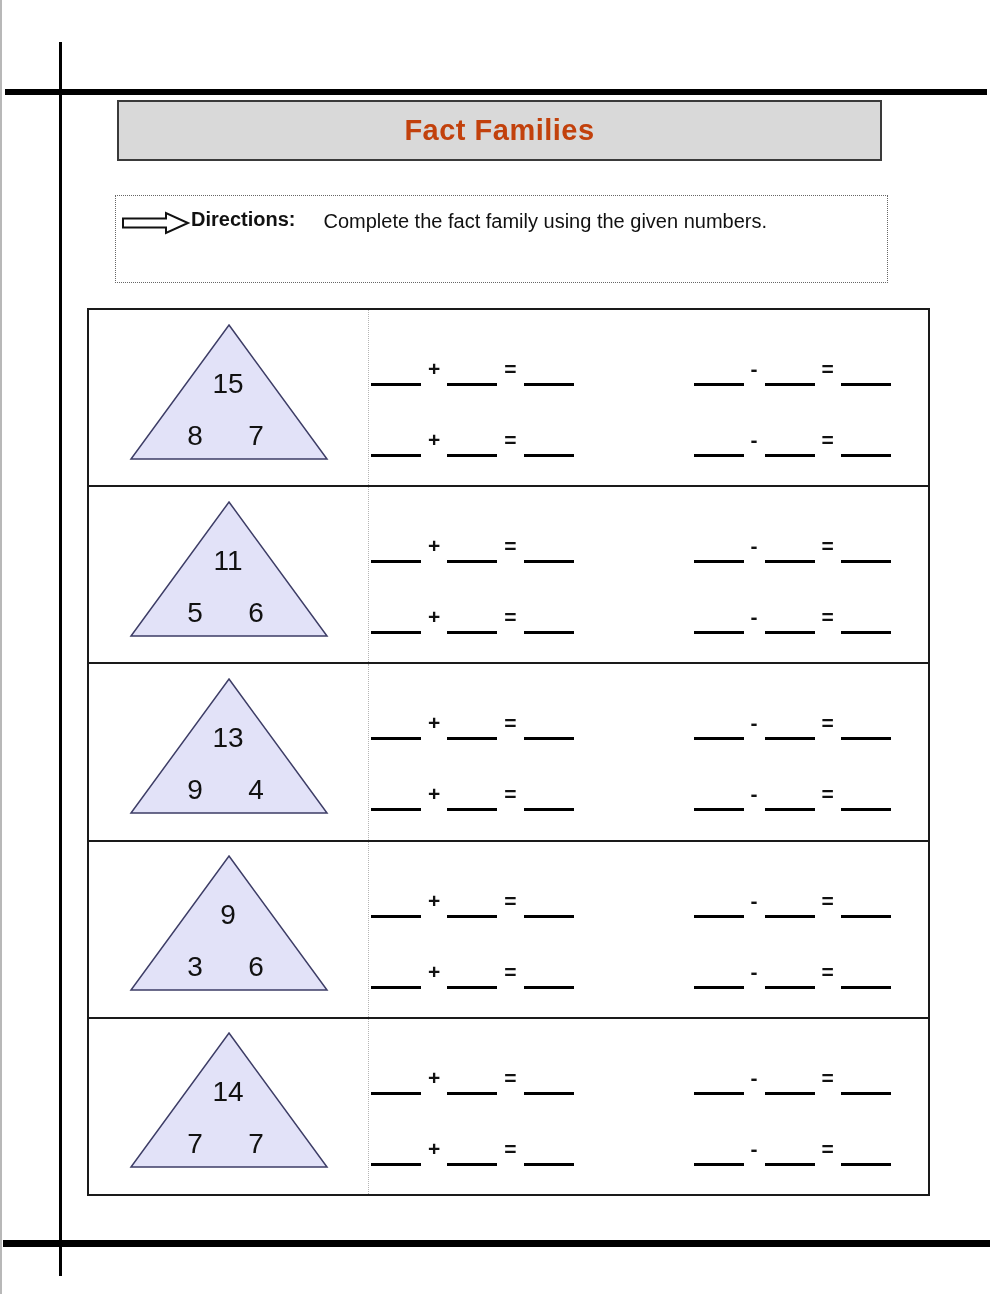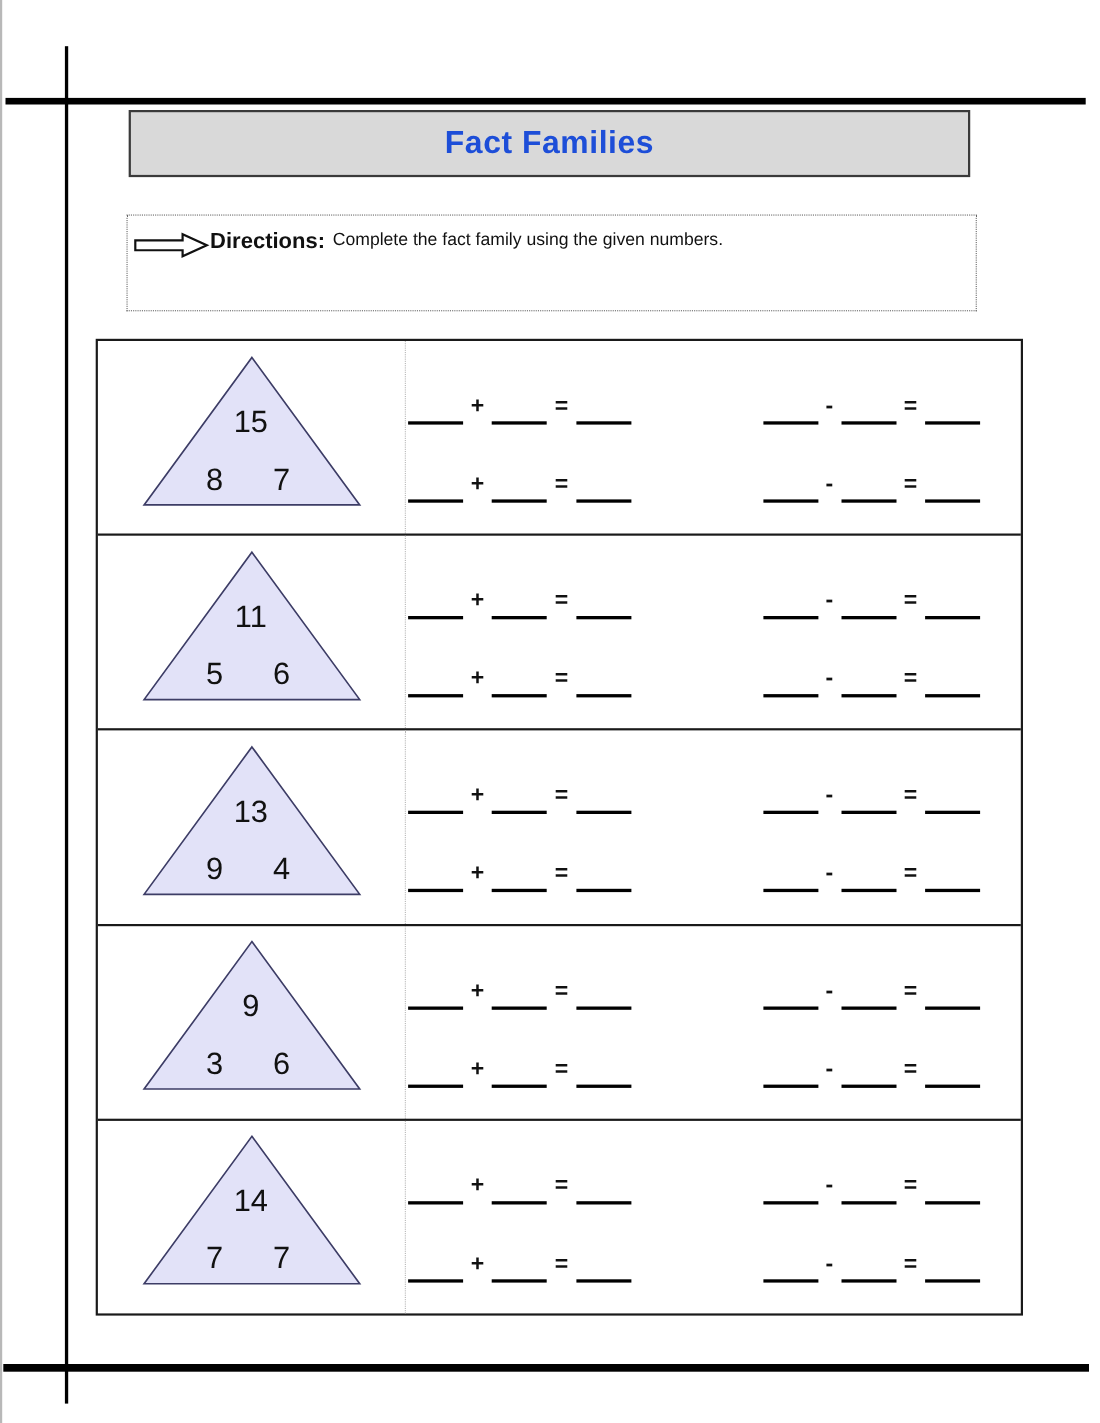--- a/index.html
+++ b/index.html
@@ -19,32 +19,32 @@
   .hrule-top { position: absolute; left: 5px; top: 89px; width: 982px; height: 6px; background: var(--rule-color, #000); }
   .hrule-bottom { position: absolute; left: 3px; top: 1240px; width: 987px; height: 7px; background: var(--rule-color, #000); }
 
   
   .banner {
     position: absolute; left: 117px; top: 100px; width: 765px; height: 61px;
     background: var(--banner-fill, #d9d9d9);
     border: 2px solid var(--banner-border, #3a3a3a);
     display: flex; align-items: center; justify-content: center;
   }
-  .banner .title { font-size: 29px; font-weight: bold; letter-spacing: 0.5px; color: #1d4ed8; }
+  .banner .title { font-size: 29px; font-weight: bold; letter-spacing: 0.5px; color: #c2410c; }
 
   
   .directions {
     position: absolute; left: 115px; top: 195px; width: 773px; height: 88px;
     border: 1px dotted #666;
     padding: 12px 8px 0 5px;
     display: flex; align-items: flex-start;
   }
   .dir-arrow { flex: 0 0 auto; margin-top: 2px; }
   .dir-label { font-weight: bold; font-size: 20px; margin: 0 7px 0 0; white-space: nowrap; }
-  .dir-text { font-size: 16px; padding-top: 2px; white-space: nowrap; }
+  .dir-text { font-size: 20px; padding-top: 2px; white-space: nowrap; margin-left: 21px; }
 
   
   .wtable {
     position: absolute; left: 87px; top: 308px; width: 843px; height: 888px;
     border: 2px solid var(--table-border, #1a1a1a);
     display: flex; flex-direction: column;
   }
   .frow { flex: 1 1 0; min-height: 0; display: flex; border-top: 2px solid var(--table-border, #1a1a1a); }
   .frow:first-child { border-top: none; }
 

